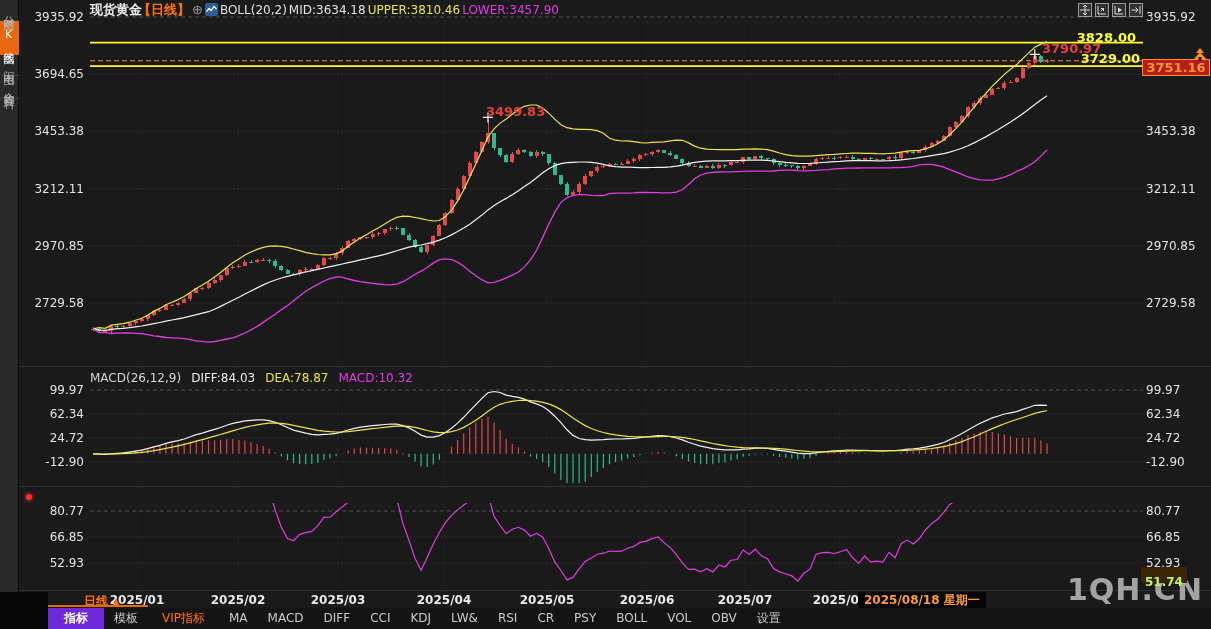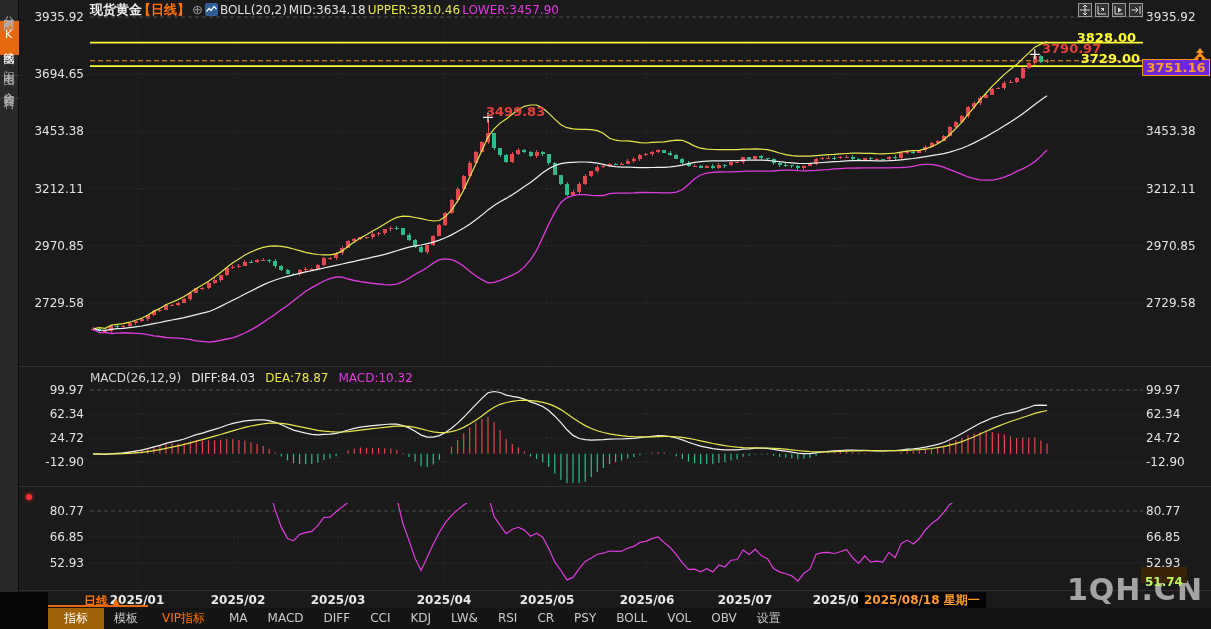--- a/index.html
+++ b/index.html
@@ -29,21 +29,21 @@
   svg#chart { position:absolute; left:0; top:0; z-index:1; }
 
   .tick { position:absolute; width:62px; height:14px; line-height:14px; font-size:12px; color:#e3e3e3; z-index:2; }
   .tick.l { left:22px; text-align:right; }
   .tick.r { left:1146px; text-align:left; }
 
   .hline-label { position:absolute; width:100px; text-align:right; font-size:13px; font-weight:bold; color:#fdfd35; z-index:3; }
   .ann { position:absolute; font-size:13px; font-weight:bold; color:#e4403c; z-index:3; white-space:nowrap; }
 
   #price-box { position:absolute; left:1142px; top:59px; width:68px; height:17px; border:1px solid #f7931a;
-    background:#6d28d9; color:#ff9b2f; font-size:13px; font-weight:bold; text-align:center; line-height:15px; z-index:5; }
+    background:#b91c1c; color:#ff9b2f; font-size:13px; font-weight:bold; text-align:center; line-height:15px; z-index:5; }
   #price-marker { position:absolute; left:1192px; top:46px; z-index:5; }
 
   .ind-row { position:absolute; left:90px; display:flex; gap:10px; font-size:12px; z-index:3; white-space:nowrap; }
   .ind-row .t { color:#d6d6d6; }
   .ind-row .w { color:#ececec; }
   .ind-row .y { color:#e6e64d; }
   .ind-row .m { color:#e23ae2; }
 
   #rsi-last { position:absolute; left:1141px; top:567px; background:#3a2408; color:#bef264;
     font-size:12px; font-weight:bold; padding:8px 4px; height:15px; line-height:15px; z-index:4; }
@@ -53,21 +53,21 @@
   
   #period-label { position:absolute; left:84px; top:593px; font-size:12px; font-weight:bold; color:#ff7300; z-index:8; cursor:pointer; }
   .month { position:absolute; top:593px; width:84px; text-align:center; font-size:12px; font-weight:bold; color:#eaeaea; z-index:3; }
   #date-highlight { position:absolute; left:858px; top:592px; height:16px; line-height:16px; padding:0 6px;
     background:#040404; color:#ff9b2f; font-size:12px; font-weight:bold; z-index:3; white-space:nowrap; }
   #tab-underline { position:absolute; left:48px; top:605px; width:100px; height:2px; background:#e8680f; z-index:8; }
 
   
   #toolbar { position:absolute; left:48px; top:608px; right:0; height:21px; background:#141414; display:flex; align-items:stretch; z-index:7; }
   .tool { padding:0 10px; line-height:21px; font-size:12px; color:#cbcbcb; cursor:pointer; white-space:nowrap; }
-  .tool.active { background:#a16207; color:#fff; padding:0 16px; }
+  .tool.active { background:#6d28d9; color:#fff; padding:0 16px;font-weight:bold; }
   .tool.vip { color:#ff7300; padding:0 14px; }
 </style>
 </head>
 <body>
 
 <div id="app">
 
   <nav id="sidebar">
     <div class="side-item"><span>分时图</span></div>
     <div class="side-item active"><span>K线图</span></div>

